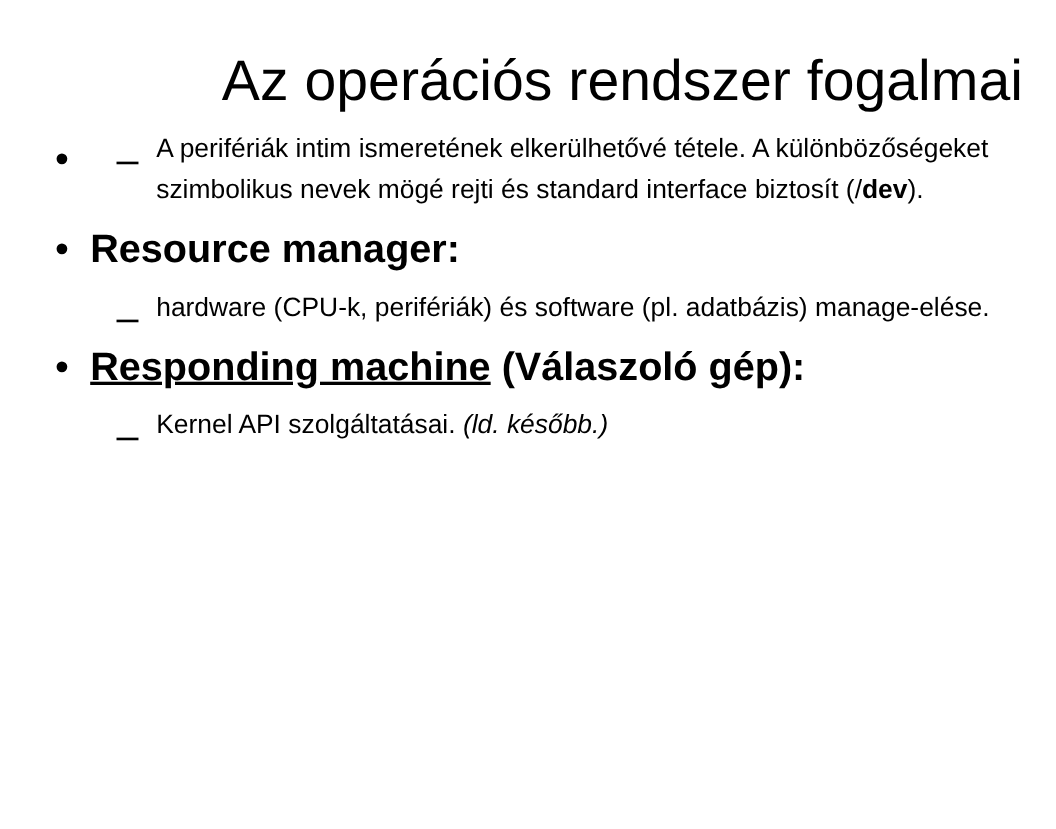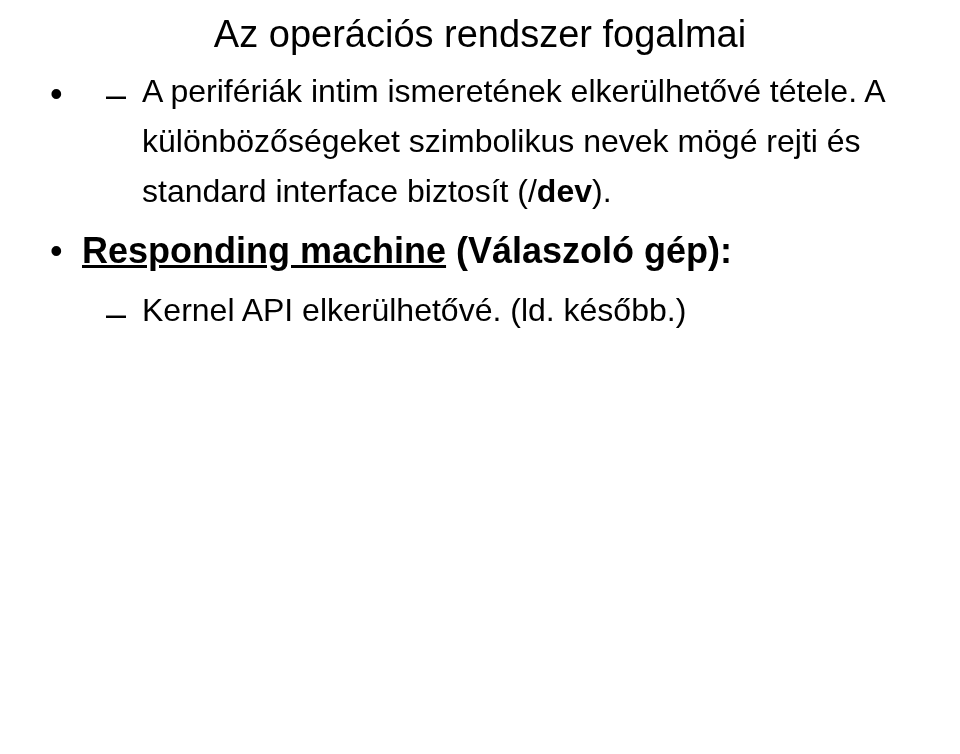--- a/index.html
+++ b/index.html
@@ -10,26 +10,27 @@
     body {
       width: 960px;
       height: 754px;
       background: #ffffff;
       font-family: Arial, Helvetica, sans-serif;
       color: #000000;
       padding: 10px 30px 30px 50px;
       overflow: hidden;
     }
     .title {
-      font-size: 38px;
+      font-size: 52px;
       font-weight: normal;
-      text-align: center;
+      text-align: right;
       line-height: 1.3;
       margin-bottom: 6px;
       margin-left: -20px;
+      margin-top: 31px;
     }
     .bullet-list {
       list-style: none;
     }
     .bullet-item {
       position: relative;
       padding-left: 32px;
       font-size: 36px;
       line-height: 1.5;
       margin-bottom: 8px;
@@ -41,35 +42,36 @@
       top: 0;
       font-size: 36px;
     }
     .sub-list {
       list-style: none;
       margin-top: 8px;
     }
     .sub-item {
       position: relative;
       padding-left: 60px;
-      font-size: 32px;
+      font-size: 24px;
       line-height: 1.55;
       margin-bottom: 4px;
     }
     .sub-item::before {
       content: "–";
       position: absolute;
       left: 24px;
       top: 0;
       font-size: 36px;
     }
     .bold {
       font-weight: bold;
     }
     .italic {
+      font-style: italic;
     }
     .underline {
       text-decoration: underline;
     }
   </style>
 </head>
 <body>
 
 <div class="title">
   <span>Az operációs rendszer fogalmai</span><br>
@@ -78,23 +80,31 @@
 <ul class="bullet-list">
 
   <li class="bullet-item">
     <ul class="sub-list">
       <li class="sub-item">
         <span>A perifériák intim ismeretének elkerülhetővé tétele. A különbözőségeket szimbolikus nevek mögé rejti és standard interface biztosít (/</span><span class="bold">dev</span><span>).</span>
       </li>
     </ul>
   </li>
 
+  <li class="bullet-item">
+    <span class="bold">Resource manager:</span>
+    <ul class="sub-list">
+      <li class="sub-item">
+        <span>hardware (CPU-k, perifériák) és software (pl. adatbázis) manage-elése.</span>
+      </li>
+    </ul>
+  </li>
 
   <li class="bullet-item">
     <span class="bold underline">Responding machine</span><span class="bold"> (Válaszoló gép):</span>
     <ul class="sub-list">
       <li class="sub-item">
-        <span>Kernel API elkerülhetővé. </span><span class="italic">(ld. később.)</span>
+        <span>Kernel API szolgáltatásai. </span><span class="italic">(ld. később.)</span>
       </li>
     </ul>
   </li>
 
 </ul>
 
 </body></html>

